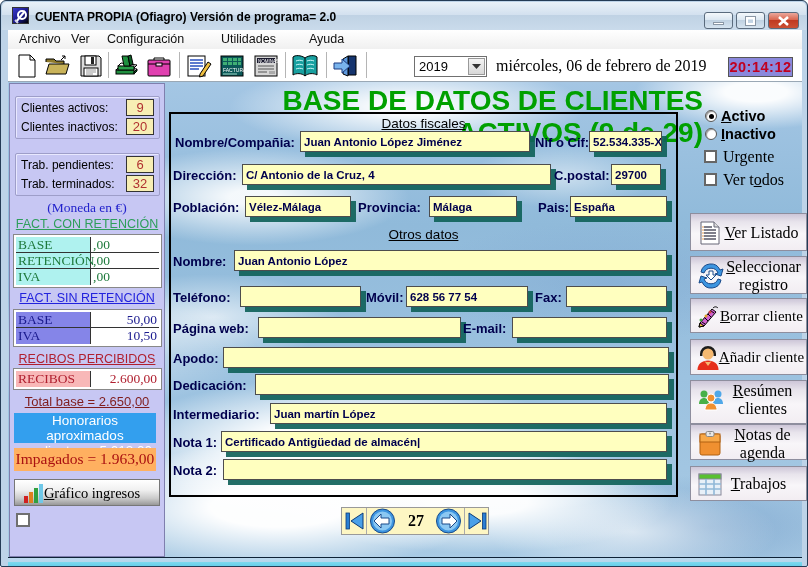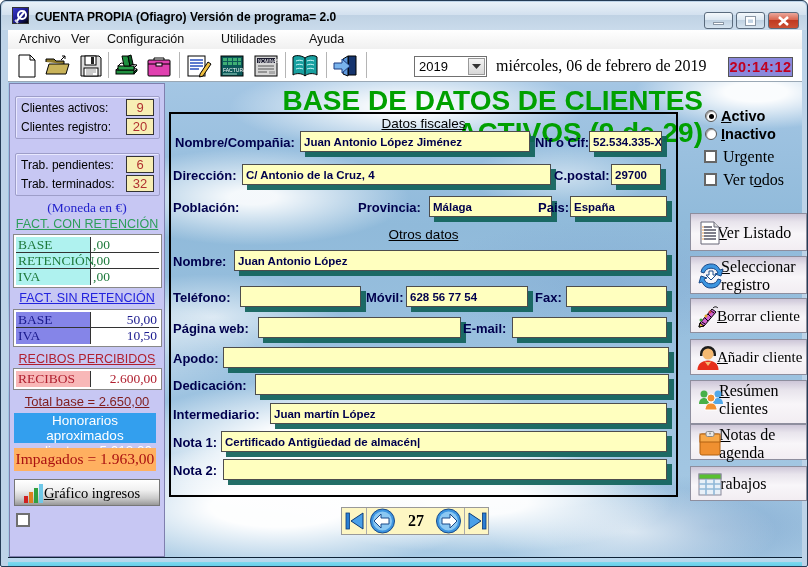--- a/index.html
+++ b/index.html
@@ -48,21 +48,21 @@
 
 .maintitle{position:absolute;left:155px;top:3px;width:540px;text-align:right;font-size:28px;font-weight:700;color:#00a000}
 .formbox{position:absolute;left:161px;top:30px;width:509px;height:385px;border:2px solid #000}
 .fhead{position:absolute;width:100%;text-align:center;font-size:13.5px;color:#000;text-decoration:underline}
 .flabel{position:absolute;font-size:13px;font-weight:700;color:#00004d}
 .finput{position:absolute;height:21px;background:#ffffbf;border:1px solid #4d4d4d;box-shadow:5px 5px 0 rgba(16,98,90,0.92);font-size:11.5px;font-weight:700;color:#00004d;line-height:20px;padding-left:3px;white-space:nowrap;overflow:hidden}
 
 .nav{position:absolute;left:333px;top:425px;width:148px;height:28px;background:#fdf6c3;border:1px solid #999}
 
 .rcol{position:absolute;left:675px;top:0;width:126px;height:476px;font-size:14px}
-.rbtn{position:absolute;left:7px;width:117px;border:1px solid #8e8e9e;background:linear-gradient(180deg,#cdc6d8 0%,#e8e4ec 22%,#f8f6f9 55%,#f2edf2 100%);font-family:"Liberation Serif",serif;font-size:16px;color:#000;white-space:nowrap}
+.rbtn{position:absolute;left:7px;width:117px;border:1px solid #8e8e9e;background:linear-gradient(180deg,#cdc6d8 0%,#e8e4ec 22%,#f8f6f9 55%,#f2edf2 100%);font-family:"Liberation Serif",serif;font-size:16px;color:#000;text-align:center;white-space:nowrap}
 .rbtn .ic{position:absolute;left:6px}
 u{text-decoration:underline}
 </style></head>
 <body>
 <div class="win">
   <div class="titlebar">
     <div class="appicon">
         <svg width="17" height="17" viewBox="0 0 17 17">
           <circle cx="9" cy="7" r="4" fill="none" stroke="#fff" stroke-width="2"></circle>
           <path d="M3 14L12 3" stroke="#fff" stroke-width="2"></path>
@@ -172,21 +172,21 @@
         </svg>
     </div>
     <div style="position:absolute;left:488px;top:8px;width:240px;font-family:'Liberation Serif',serif;font-size:16px;color:#000">miércoles, 06 de febrero de 2019</div>
     <div style="position:absolute;left:720px;top:8px;width:65px;height:20px;background:#8a88dc;border:1px solid #555;color:#c00020;font-weight:700;font-size:14.5px;text-align:center;line-height:18px;letter-spacing:0.5px">20:14:12</div>
   </div>
   <div class="client">
     <div class="lpanel" id="lpanel">
       <div class="gbox" style="top:12px;height:43px"></div>
       <div class="glabel" style="top:17px">Clientes activos:</div>
       <div class="gval" style="left:116px;top:15px">9</div>
-      <div class="glabel" style="top:36px">Clientes registro:</div>
+      <div class="glabel" style="top:36px">Clientes inactivos:</div>
       <div class="gval" style="left:116px;top:34px">20</div>
       <div class="gbox" style="top:69px;height:43px"></div>
       <div class="glabel" style="top:74px">Trab. pendientes:</div>
       <div class="gval" style="left:116px;top:72px">6</div>
       <div class="glabel" style="top:93px">Trab. terminados:</div>
       <div class="gval" style="left:116px;top:91px">32</div>
       <div style="position:absolute;top:116px;width:154px;text-align:center;font-family:'Liberation Serif',serif;font-size:13.5px;color:#2222cc">(Moneda en €)</div>
       <div class="llink" style="top:133px;color:#2e9e5b">FACT. CON RETENCIÓN</div>
       <div class="ltable" style="top:151px;color:#1e7a3c">
         <div class="row">
@@ -236,22 +236,23 @@
       <div class="fhead" style="top:2px">Datos fiscales</div>
       <div class="flabel" style="left:4px;top:21px">Nombre/Compañia:</div>
       <div class="finput" style="left:129px;top:17px;width:230px">Juan Antonio López Jiménez</div>
       <div class="flabel" style="left:364px;top:21px">Nif o Cif:</div>
       <div class="finput" style="left:418px;top:17px;width:73px">52.534.335-X</div>
       <div class="flabel" style="left:2px;top:54px">Dirección:</div>
       <div class="finput" style="left:71px;top:50px;width:309px">C/ Antonio de la Cruz, 4</div>
       <div class="flabel" style="left:383px;top:54px">C.postal:</div>
       <div class="finput" style="left:440px;top:50px;width:50px">29700</div>
       <div class="flabel" style="left:2px;top:86px">Población:</div>
+      <div class="finput" style="left:74px;top:82px;width:106px">Vélez-Málaga</div>
       <div class="flabel" style="left:187px;top:86px">Provincia:</div>
-      <div class="finput" style="left:258px;top:82px;width:123px">Málaga</div>
+      <div class="finput" style="left:258px;top:82px;width:88px">Málaga</div>
       <div class="flabel" style="left:367px;top:86px">Pais:</div>
       <div class="finput" style="left:399px;top:82px;width:97px">España</div>
       <div class="fhead" style="top:113px">Otros datos</div>
       <div class="flabel" style="left:2px;top:140px">Nombre:</div>
       <div class="finput" style="left:63px;top:136px;width:433px">Juan Antonio López</div>
       <div class="flabel" style="left:2px;top:176px">Teléfono:</div>
       <div class="finput" style="left:69px;top:172px;width:121px"></div>
       <div class="flabel" style="left:195px;top:176px">Móvil:</div>
       <div class="finput" style="left:235px;top:172px;width:122px">628 56 77 54</div>
       <div class="flabel" style="left:364px;top:176px">Fax:</div>

